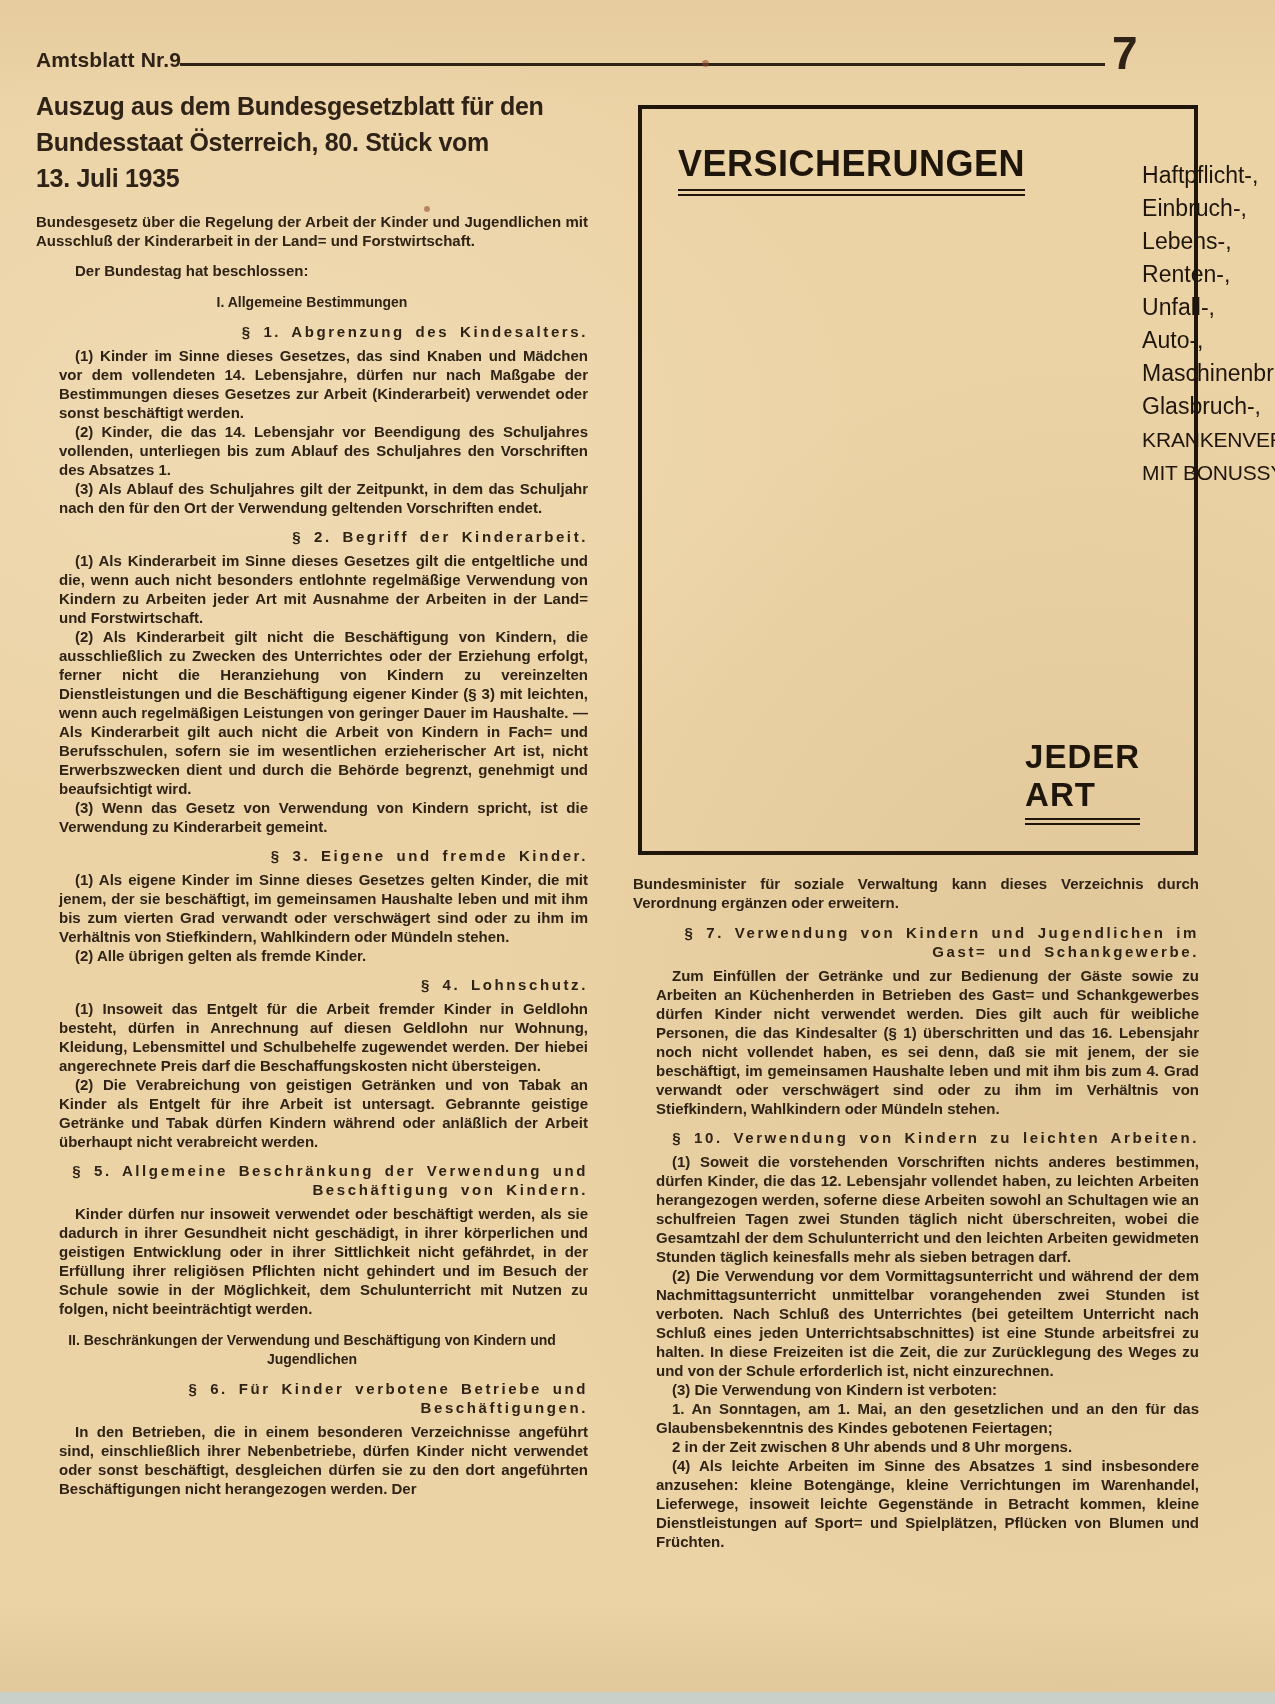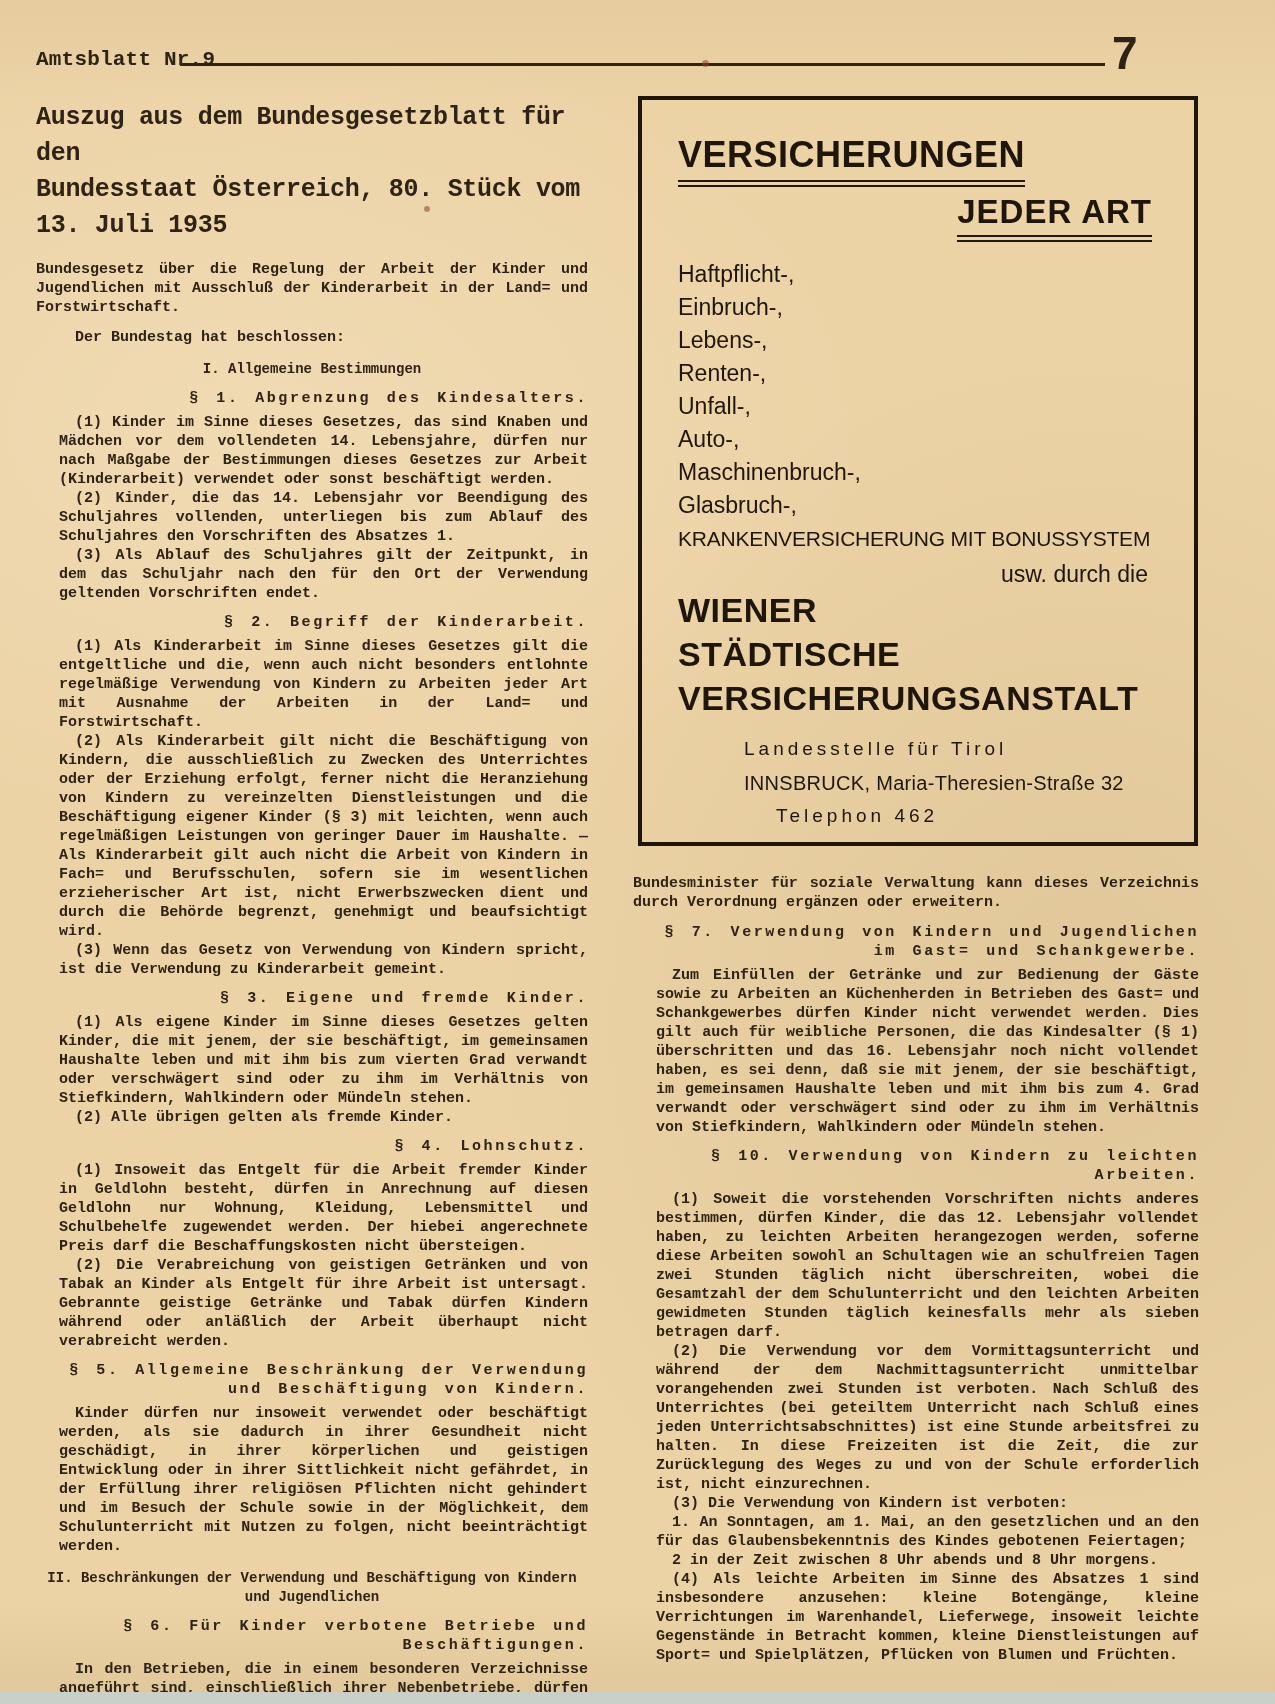--- a/index.html
+++ b/index.html
@@ -33,44 +33,44 @@
   .page-number {
     position:absolute; left:1112px; top:26px;
     font-family:"Liberation Sans","DejaVu Sans",sans-serif;
     font-weight:700; font-size:46px; color:var(--ink,#2e2316);
   }
   .speck { position:absolute; border-radius:50%; background:rgba(140,70,40,0.55); }
   .speck1 { left:702px; top:60px; width:7px; height:7px; }
   .speck2 { left:424px; top:206px; width:6px; height:6px; }
 
   
-  .frak { color:var(--ink,#2e2316); font-family:Liberation Mono, monospace; font-weight:700; }
+  .frak { color:var(--ink,#2e2316); font-family:Liberation Sans, sans-serif; font-weight:700; }
 
-  .col-left  { position:absolute; left:36px;  top:100px; width:552px; }
+  .col-left  { position:absolute; left:36px;  top:88px; width:552px; }
   .col-right { position:absolute; left:633px; top:874px; width:566px; }
 
   .doc-title {
     font-size:25px; line-height:36px; letter-spacing:-0.3px;
     margin:0 0 16px 0;
   }
   .p, .p0, .h, .c { margin:0; font-size:15px; line-height:19px;text-align:right; }
   .p  { text-align:justify; text-indent:16px;margin-left:23px; }
   .p0 { text-align:justify; text-indent:0; }
   .gap-b { margin-bottom:11px; }
   .h  { letter-spacing:2.6px; word-spacing:4px; margin:10px 0 5px 0; }
   .c  { text-align:center; font-size:14px; margin:13px 0 6px 0; }
 
   
   .ad-box {
-    position:absolute; left:638px; top:96px;
+    position:absolute; left:638px; top:105px;
     width:560px; height:750px;
     border:4px solid var(--ad-ink,#1e150b);
     box-sizing:border-box;
     padding:34px 40px 26px 36px;
-    display:flex; flex-direction:column;
+    display:flex; flex-direction:row;
     font-family:"Liberation Sans","DejaVu Sans",sans-serif;
     color:var(--ad-ink,#1e150b);
   }
   .uline { display:inline-block; border-bottom:7px double var(--ad-ink,#1e150b); padding-bottom:4px; }
   .ad-headline { align-self:flex-start; font-size:36px; font-weight:700; letter-spacing:0.5px; }
   .ad-sub      { align-self:flex-end; margin-top:6px; margin-right:2px; font-size:33px; font-weight:700; letter-spacing:1px; }
   .ad-items    { margin-top:16px; font-size:23px; line-height:33px; }
   .ad-item     { display:block; }
   .ad-health   { font-size:21px; line-height:33px; letter-spacing:-0.2px; }
   .ad-usw      { text-align:right; font-size:23px; margin-top:6px; margin-right:6px; }

